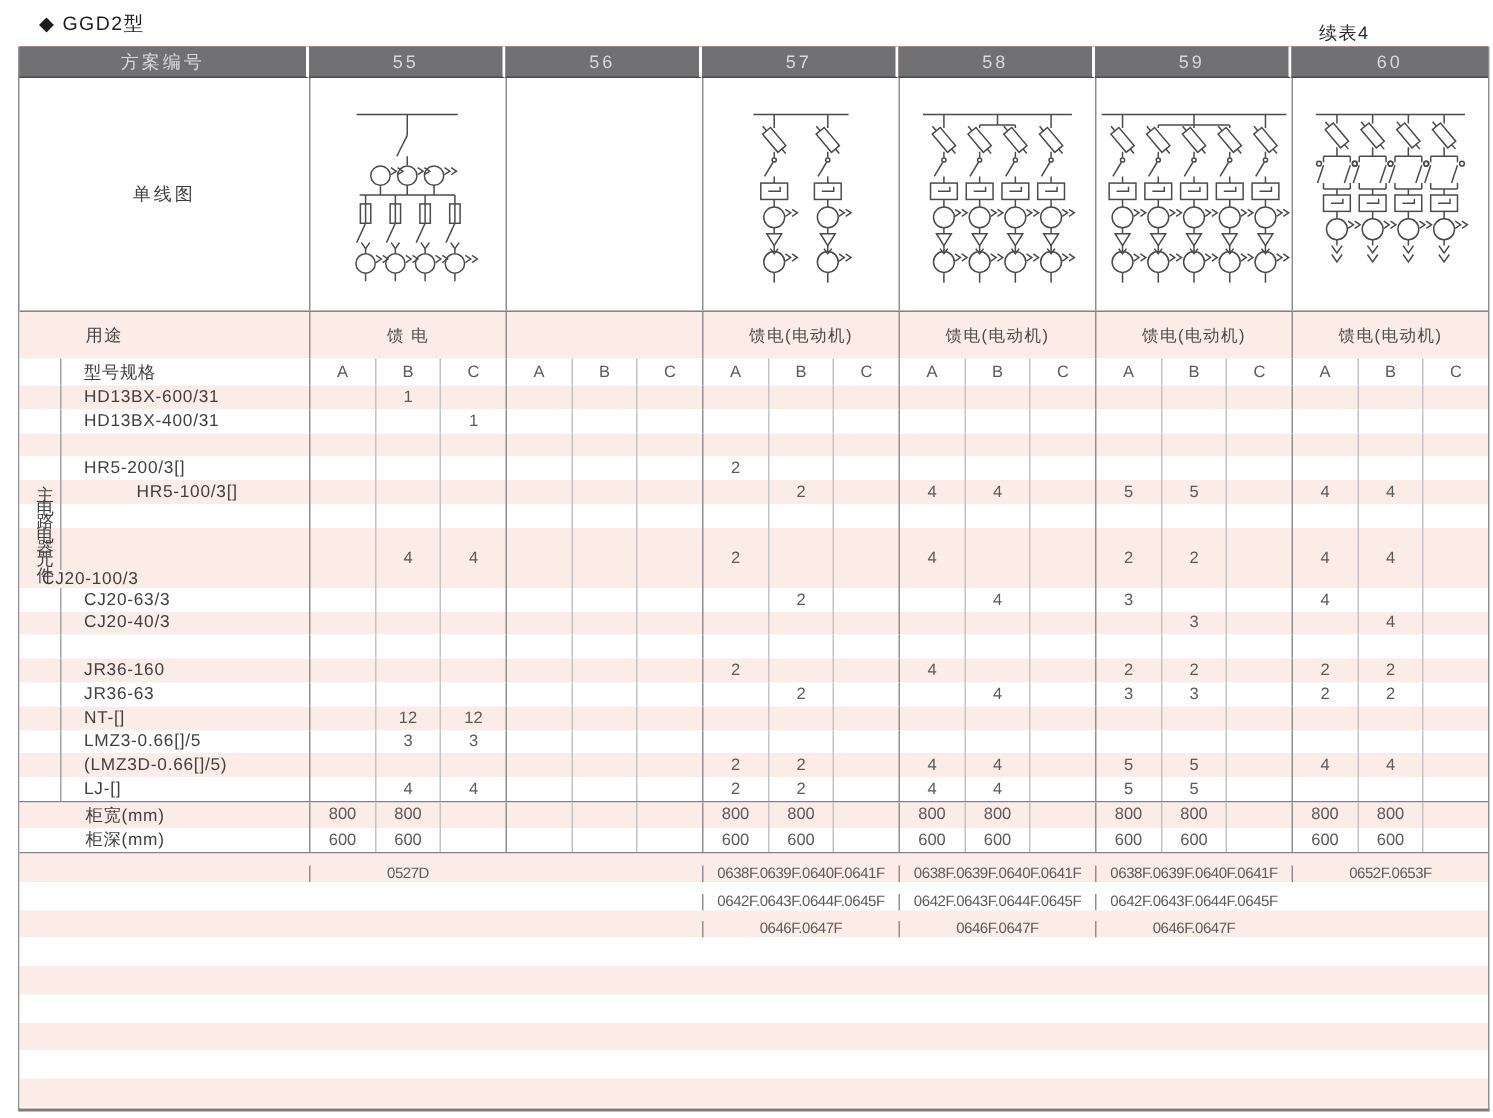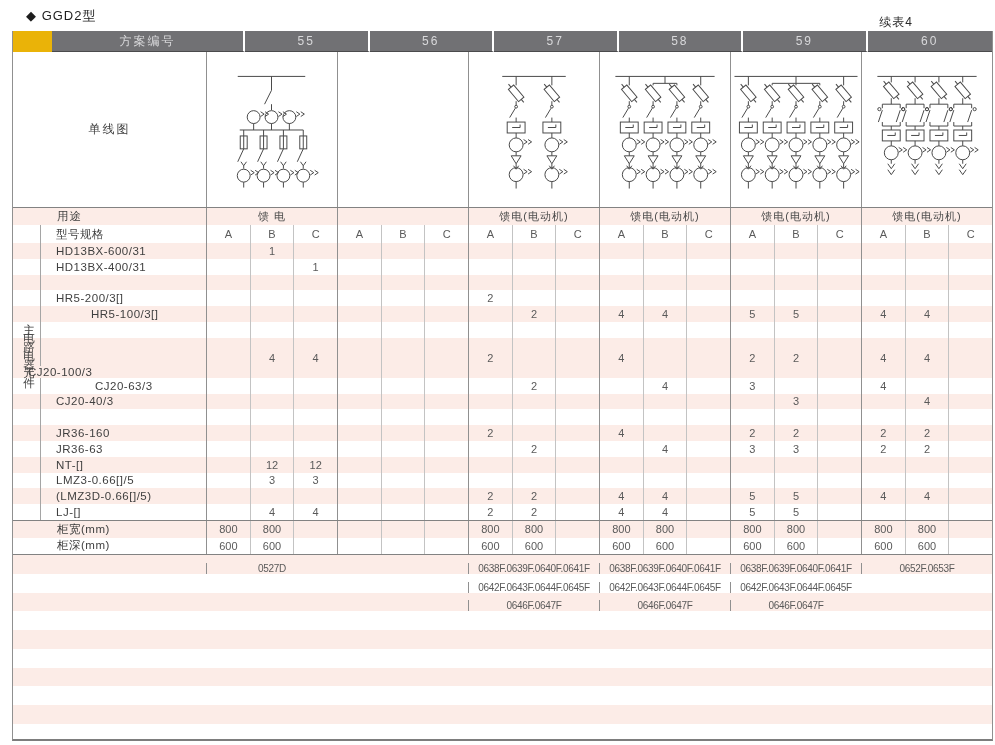--- a/index.html
+++ b/index.html
@@ -17,34 +17,34 @@
     border-left:1px solid #909090; border-right:1px solid #909090; border-bottom:2px solid #7d7d7d;
     background:#fff;
   }
   .trow { display:flex; width:100%; position:relative; }
   .lab-cell { width:193px; flex:0 0 193px; position:relative; }
   .col-cell { width:131px; flex:1 1 131px; border-left:1px solid #909090; position:relative; display:flex; }
   .pink { background:#fcece7; }
   .white { background:#ffffff; }
 
   
-  .hdr-row { height:21px; background:#eab308;padding-left:39px; }
+  .hdr-row { height:21px; background:#c2410c; }
   .hdr-cell { background:#717174; color:#d9d9db; font-size:12px; letter-spacing:2px;
     display:flex; align-items:center; justify-content:center; border-left:none !important; }
   .hdr-row .hdr-cell { border-right:2px solid #ffffff; border-bottom:1px solid #4a4a4c; }
   .hdr-row .hdr-cell:last-child { border-right:none; }
 
   
   .diag-row { height:155px; }
   .diag-row .lab-cell { display:flex; align-items:center; justify-content:center; font-size:12px; letter-spacing:2px; color:#3f3f3f; }
   .diag-row .col-cell { align-items:flex-start; justify-content:center; }
   .diag-row svg { display:block; }
 
   
-  .usage-row { height:18px; border-top:1px solid #828282; }
+  .usage-row { height:32px; border-top:1px solid #828282; }
   .usage-row .lab-cell { font-size:11.5px; padding-left:44px; display:flex; align-items:center; color:#3f3f3f; letter-spacing:1px; }
   .usage-row .col-cell { align-items:center; justify-content:center; font-size:11px; color:#4c4c4c; letter-spacing:1px; }
 
   
   .sub3 { flex:1 1 0; display:flex; align-items:center; justify-content:center; font-size:11px; color:#5a5a5a; }
   .sub3 + .sub3 { border-left:1px solid #c3c3c3; }
   .spec-row { height:18px; }
   .gutter { width:28px; flex:0 0 28px; border-right:1px solid #a5a5a5; }
   .rowlab { flex:1; display:flex; align-items:center; padding-left:15px; font-size:11.5px; color:#3f3f3f; white-space:nowrap; letter-spacing:0.5px; }
   .comp-section { display:flex; flex-direction:column; height:277px; }
@@ -840,21 +840,21 @@
           <div class="sub3">2</div>
           <div class="sub3"></div>
         </div>
         <div class="col-cell">
           <div class="sub3">4</div>
           <div class="sub3">4</div>
           <div class="sub3"></div>
         </div>
       </div>
       <div class="trow white">
-        <div class="lab-cell" style="display: flex; gap: 39px;">
+        <div class="lab-cell" style="display: flex;">
           <div class="gutter"></div>
           <div class="rowlab">CJ20-63/3</div>
         </div>
         <div class="col-cell">
           <div class="sub3"></div>
           <div class="sub3"></div>
           <div class="sub3"></div>
         </div>
         <div class="col-cell">
           <div class="sub3"></div>

